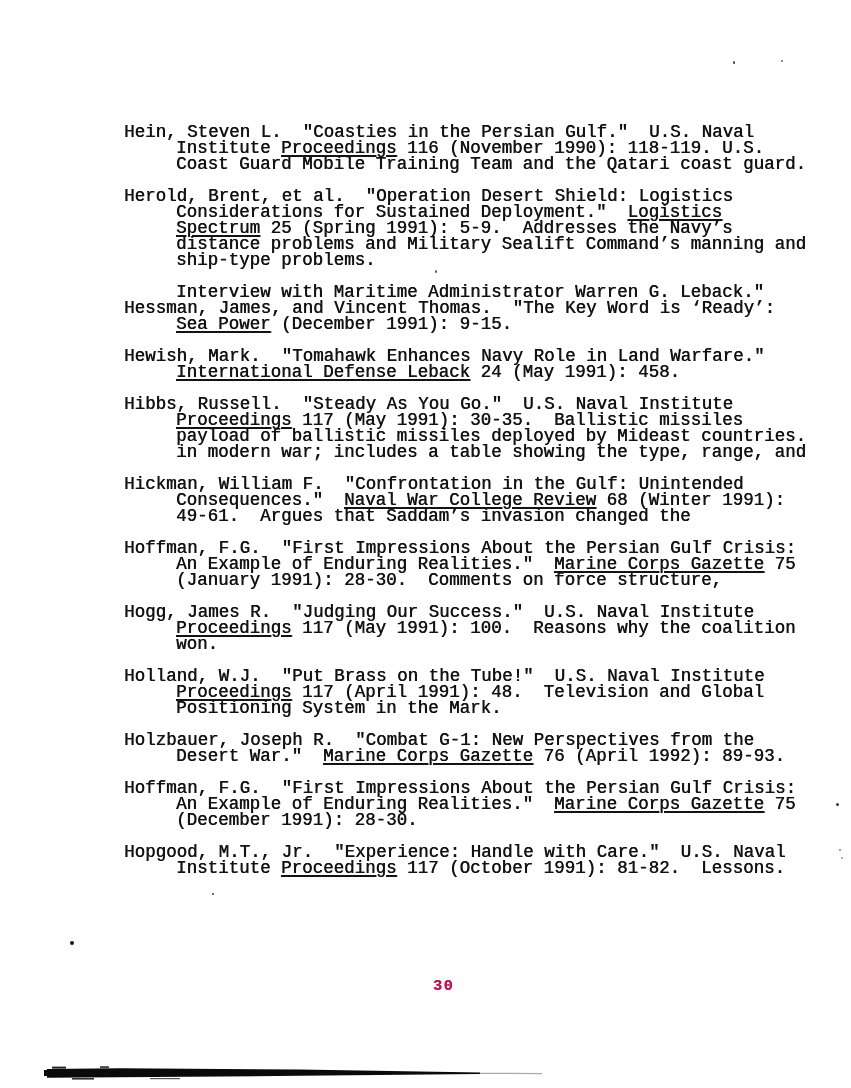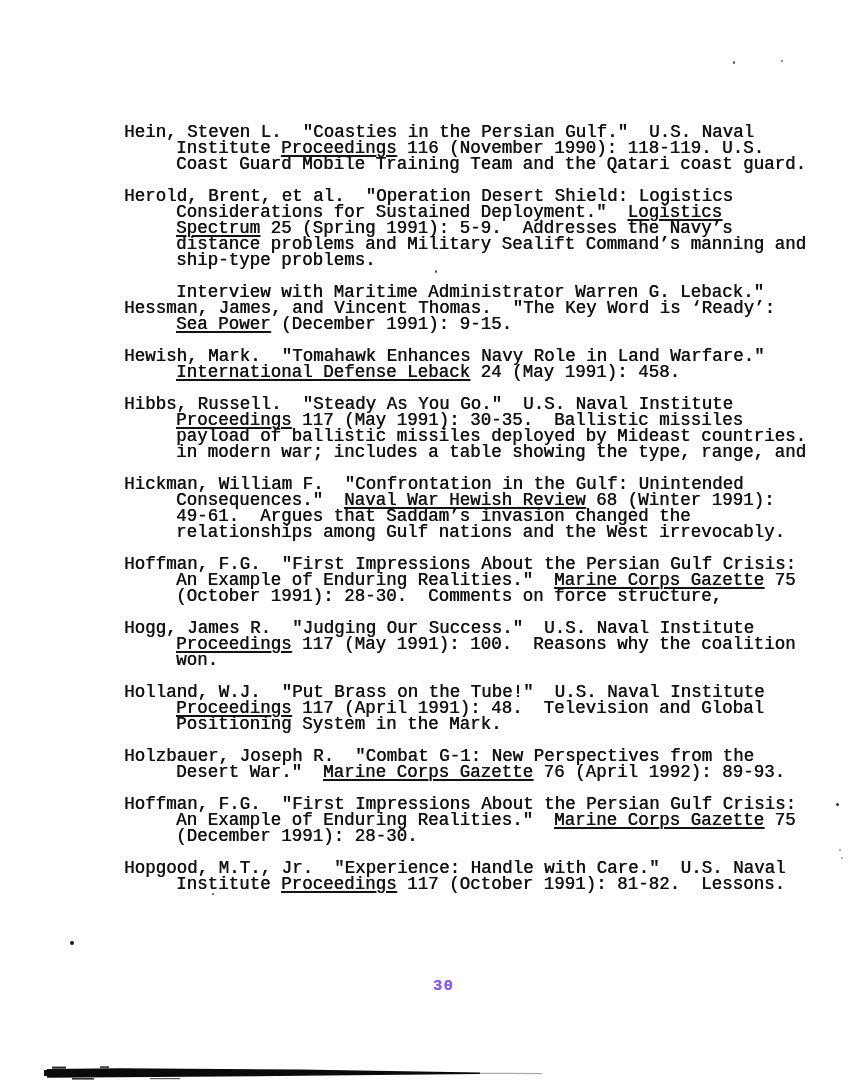--- a/index.html
+++ b/index.html
@@ -31,21 +31,21 @@
     text-decoration-thickness: 1.6px;
     text-underline-offset: 2px;
   }
   .pagenum {
     position: absolute;
     left: 433px; top: 979px;
     font-size: 15px;
     line-height: 15px;
     font-weight: bold;
     letter-spacing: 1.5px;
-    color: #8b5cf6;
+    color: #be185d;
     text-shadow: 0.5px 0 0 currentColor;
   }
   .speck { position: absolute; border-radius: 50%; }
   .sp1 { left: 733px; top: 61px;  width: 2px; height: 3px; background: #444; }
   .sp2 { left: 781px; top: 60px;  width: 2px; height: 2px; background: #666; }
   .sp3 { left: 836px; top: 803px; width: 3px; height: 3px; background: #333; }
   .sp4 { left: 839px; top: 849px; width: 2px; height: 2px; background: #888; }
   .sp5 { left: 841px; top: 857px; width: 2px; height: 2px; background: #999; }
   .sp6 { left: 70px;  top: 941px; width: 4px; height: 4px; background: #161616; }
   .sp7 { left: 435px; top: 270px; width: 2px; height: 3px; background: #555; }
@@ -80,28 +80,27 @@
         <div class="line cont"><span class="u">International Defense Leback</span><span> 24 (May 1991): 458.</span></div>
       </div>
       <div class="entry">
         <div class="line"><span>Hibbs, Russell.  "Steady As You Go."  U.S. Naval Institute</span></div>
         <div class="line cont"><span class="u">Proceedings</span><span> 117 (May 1991): 30-35.  Ballistic missiles</span></div>
         <div class="line cont"><span>payload of ballistic missiles deployed by Mideast countries.</span></div>
         <div class="line cont"><span>in modern war; includes a table showing the type, range, and</span></div>
       </div>
       <div class="entry">
         <div class="line"><span>Hickman, William F.  "Confrontation in the Gulf: Unintended</span></div>
-        <div class="line cont"><span>Consequences."  </span><span class="u">Naval War Hewish Review</span><span> 68 (Winter 1991):</span></div>
+        <div class="line cont"><span>Consequences."  </span><span class="u">Naval War College Review</span><span> 68 (Winter 1991):</span></div>
         <div class="line cont"><span>49-61.  Argues that Saddam’s invasion changed the</span></div>
-        <div class="line cont"><span>relationships among Gulf nations and the West irrevocably.</span></div>
       </div>
       <div class="entry">
         <div class="line"><span>Hoffman, F.G.  "First Impressions About the Persian Gulf Crisis:</span></div>
         <div class="line cont"><span>An Example of Enduring Realities."  </span><span class="u">Marine Corps Gazette</span><span> 75</span></div>
-        <div class="line cont"><span>(October 1991): 28-30.  Comments on force structure,</span></div>
+        <div class="line cont"><span>(January 1991): 28-30.  Comments on force structure,</span></div>
       </div>
       <div class="entry">
         <div class="line"><span>Hogg, James R.  "Judging Our Success."  U.S. Naval Institute</span></div>
         <div class="line cont"><span class="u">Proceedings</span><span> 117 (May 1991): 100.  Reasons why the coalition</span></div>
         <div class="line cont"><span>won.</span></div>
       </div>
       <div class="entry">
         <div class="line"><span>Holland, W.J.  "Put Brass on the Tube!"  U.S. Naval Institute</span></div>
         <div class="line cont"><span class="u">Proceedings</span><span> 117 (April 1991): 48.  Television and Global</span></div>
         <div class="line cont"><span>Positioning System in the Mark.</span></div>

